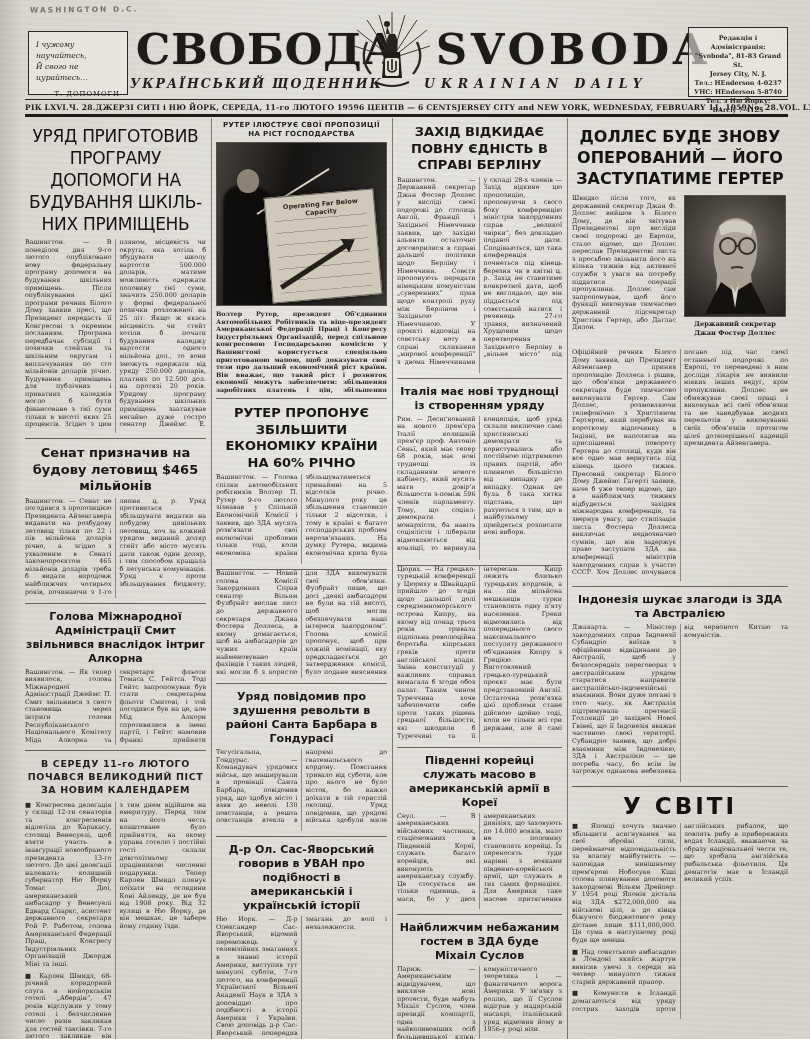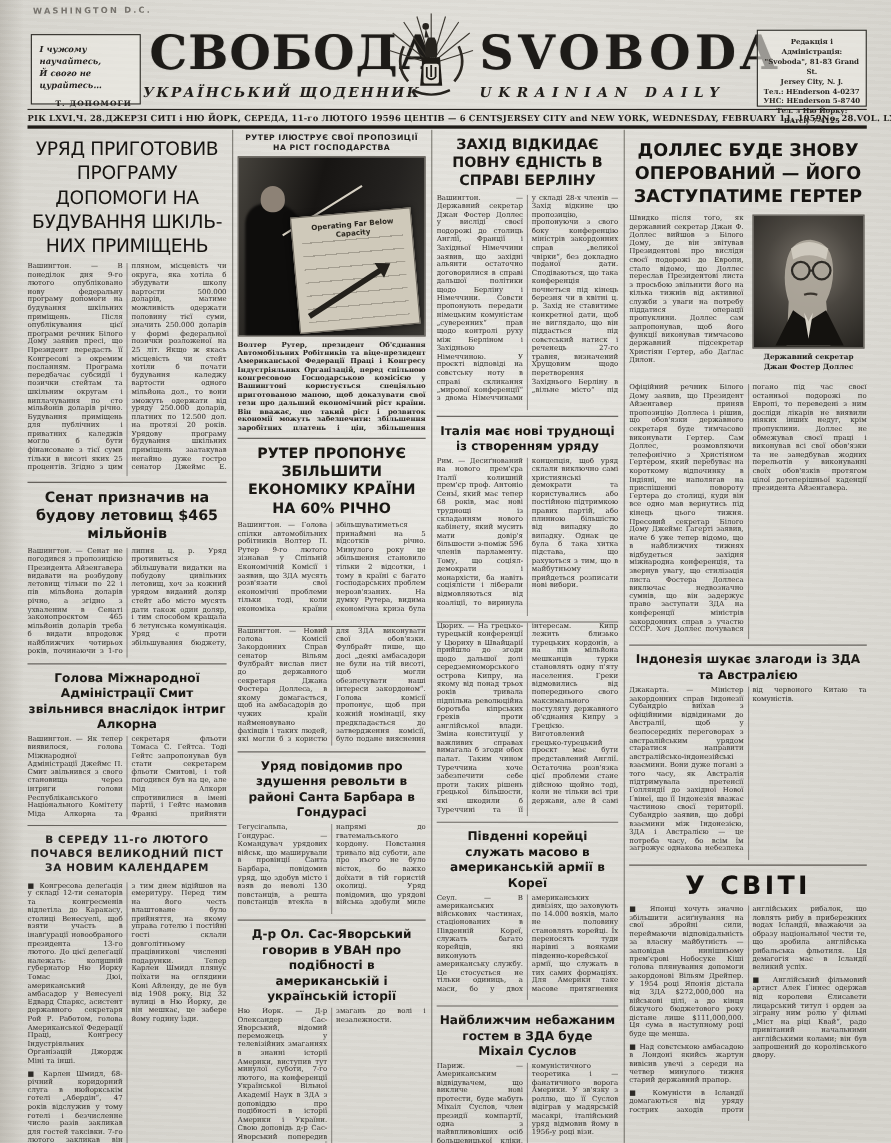--- a/index.html
+++ b/index.html
@@ -9,21 +9,21 @@
       radial-gradient(ellipse at 50% 40%, rgba(255,255,255,.25), rgba(0,0,0,.06) 90%),
       repeating-linear-gradient(2deg, rgba(120,110,95,.03) 0 3px, rgba(255,255,255,.02) 3px 6px),
       #e3e1da;
     font-family:"DejaVu Serif", serif;color:#242220;
   }
   .abs{position:absolute;}
   
   .stamp{font-family:"DejaVu Sans",sans-serif;font-size:7.5px;font-weight:700;letter-spacing:2px;
     color:#55514b;opacity:.75;transform:rotate(-.6deg);}
   .mbox{border:1.6px solid #2a2824;background:rgba(238,236,230,.6);}
-  .motto{padding:7px 5px 3px 7px;font-style:italic;font-weight:700;font-size:7.6px;line-height:11px;}
+  .motto{padding:7px 5px 3px 7px;font-style:italic;font-weight:400;font-size:7.6px;line-height:11px;}
   .motto .auth{text-align:right;font-style:normal;font-size:6.8px;letter-spacing:1px;margin-top:6px;padding-right:2px;}
   .title{font-family:"DejaVu Serif",serif;font-weight:700;font-size:43px;letter-spacing:1px;
     color:#1d1b18;white-space:nowrap;text-shadow:0 0 1px rgba(40,35,30,.5);}
   .subtitle{font-family:"DejaVu Serif",serif;font-style:italic;font-weight:700;font-size:12.5px;
     letter-spacing:2px;color:#221f1c;white-space:nowrap;}
   .office{padding:6px 4px;font-size:6.4px;line-height:9px;text-align:center;font-weight:700;color:#2b2824;}
   .rule1{height:0;border-top:1.4px solid #26231f;}
   .bar{background:#1f1c18;}
   .dateline{display:flex;justify-content:space-between;align-items:center;
     font-size:7.6px;font-weight:700;letter-spacing:.2px;color:#211e1a;white-space:nowrap;}
@@ -119,21 +119,21 @@
       <path d="M36,14 L39,22 L35,22 Z" fill="#26231e"></path>
       <path d="M38,22 Q34,30 36,40 L46,40 Q48,28 44,22 Z" fill="#26231e"></path>
       <path d="M33,40 L49,40 L51,66 L31,66 Z" fill="#1f1c17"></path>
       <rect x="34" y="46" width="14" height="18" rx="2" fill="#e0ddd4"></rect>
       <path d="M37,49 v9 M41,47 v11 M45,49 v9 M37,58 q4,4 8,0" stroke="#1f1c17" stroke-width="1.6" fill="none"></path>
       <path d="M24,70 Q41,78 58,70" fill="none" stroke="#26231e" stroke-width="2.2"></path>
     </svg>
   </div>
 
   <div class="abs title" style="left:436px;top:24px;width:218px;text-align:center;letter-spacing:4px;">SVOBODA</div>
-  <div class="abs subtitle" style="left:436px;top:76px;width:218px;text-align:left;letter-spacing:6px;">UKRAINIAN DAILY</div>
+  <div class="abs subtitle" style="left:424px;top:76px;width:218px;text-align:left;letter-spacing:6px;">UKRAINIAN DAILY</div>
 
   <div class="abs mbox" style="left:688px;top:27px;width:98px;height:68px;">
     <div class="office">
       <div>Редакція і Адміністрація:</div>
       <div>"Svoboda", 81-83 Grand St.</div>
       <div>Jersey City, N. J.</div>
       <div>Тел.: HEnderson 4-0237</div>
       <div>УНС: HEnderson 5-8740</div>
       <div>Тел. з Ню Йорку:</div>
       <div>BArcly 7-4125</div>
@@ -266,16 +266,15 @@
     <div class="sec" style="margin-top:5px;">
       <div class="h3">Індонезія шукає злагоди із ЗДА та Австралією</div>
       <div class="body cols2" style="height:158px;">Джакарта. — Міністер закордонних справ Індонезії Субандріо виїхав з офіційними відвідинами до Австралії, щоб у безпосередніх переговорах з австралійським урядом старатися направити австралійсько-індонезійські взаємини. Вони дуже погані з того часу, як Австралія підтримувала претенсії Голляндії до західної Нової Ґвінеї, що її Індонезія вважає частиною своєї території. Субандріо заявив, що добрі взаємини між Індонезією, ЗДА і Австралією — це потреба часу, бо всім їм загрожує однакова небезпека від червоного Китаю та комуністів.</div>
     </div>
 
     <div class="banner" style="margin-top:4px;">У СВІТІ</div>
     <div class="body cols2" style="height:196px;">
       <p style="margin:0 0 4px 0;">■ Японці хочуть значно збільшити асиґнування на свої збройні сили, переймаючи відповідальність за власну майбутність — заповідав нинішньому прем'єрові Нобосуке Кіші голова плянування допомоги закордонові Вільям Дрейпер. У 1954 році Японія дістала від ЗДА $272,000,000 на військові цілі, а до кінця біжучого бюджетового року дістане лише $111,000,000. Ця сума в наступному році буде ще менша.</p>
       <p style="margin:0 0 4px 0;">■ Над совєтською амбасадою в Лондоні якийсь жартун вивісив увечі з середи на четвер минулого тижня старий державний прапор.</p>
       <p style="margin:0 0 4px 0;">■ Комуністи в Ісландії домагаються від уряду гострих заходів проти англійських рибалок, що ловлять рибу в прибережних водах Ісландії, вважаючи за образу національної чести те, що зробила англійська рибальська фльотиля. Ця демагогія має в Ісландії великий успіх.</p>
-      <p style="margin:0;">■ Англійський фільмовий артист Алек Ґіннес одержав від королеви Єлисавети лицарський титул і орден за зіграну ним ролю у фільмі „Міст на ріці Квай“, радо привітаний начальними англійськими колами; він був запрошений до королівського двору.</p>
     </div>
   </div>
 </div>
 
 </body></html>

